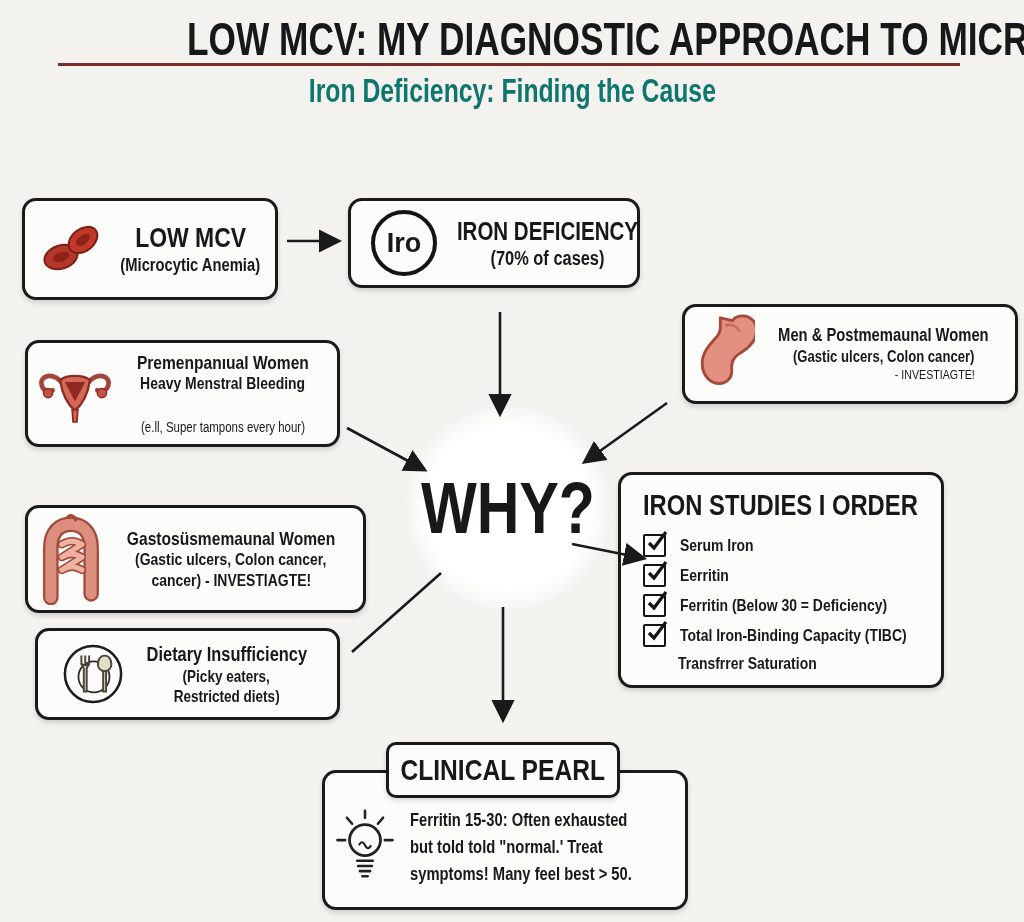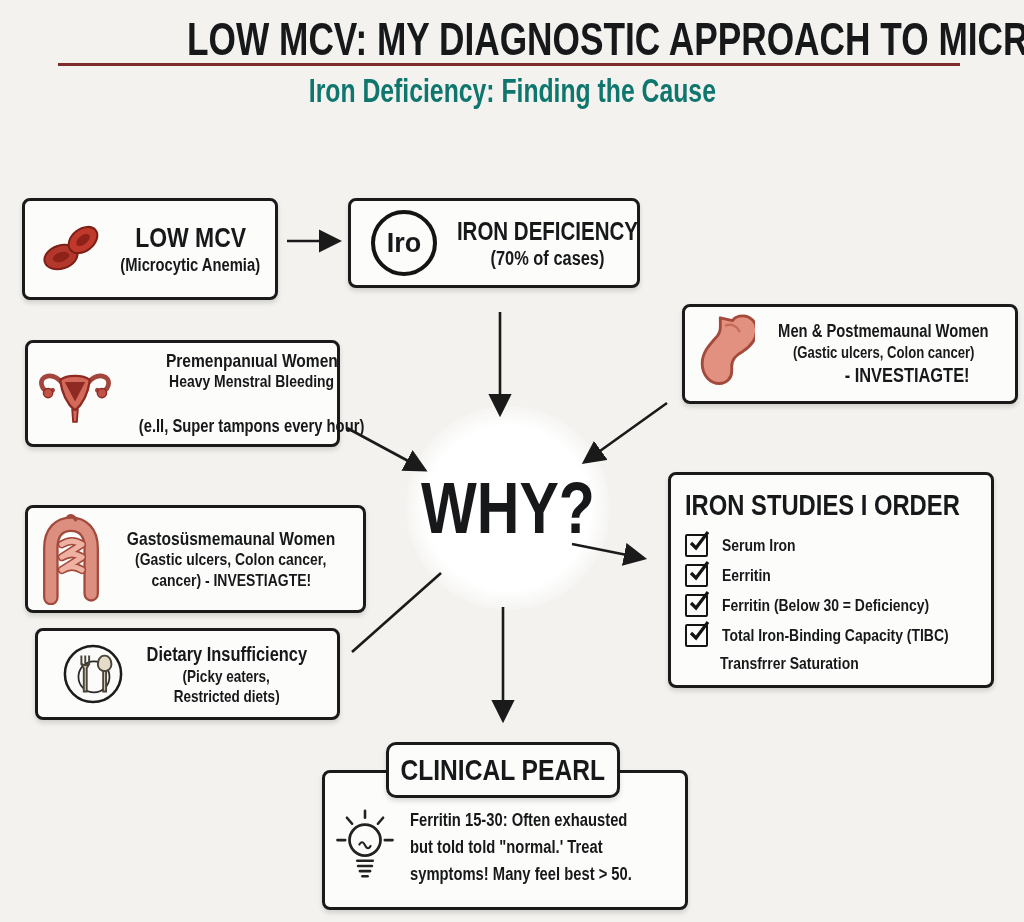--- a/index.html
+++ b/index.html
@@ -10,59 +10,59 @@
   .cx7{display:inline-block;transform:scaleX(0.75);transform-origin:center;white-space:nowrap;}
   .cx8{display:inline-block;transform:scaleX(0.82);transform-origin:center;white-space:nowrap;}
   .cl8{display:inline-block;transform:scaleX(0.82);transform-origin:left center;white-space:nowrap;}
 
   .main-title{position:absolute;top:14px;left:0;width:100%;text-align:center;
               font-size:47px;font-weight:700;letter-spacing:0;line-height:1.05;}
   .title-rule{position:absolute;top:63px;left:58px;width:902px;height:3px;background:#7e2b2b;}
   .subtitle{position:absolute;top:72px;left:0;width:100%;text-align:center;
             font-size:33px;font-weight:700;color:#0f766e;}
 
-  .node{position:absolute;background:#fcfcfa;border:3px solid #1a1a1a;border-radius:8px;
+  .node{position:absolute;background:#fcfcfa;border:3px solid #1a1a1a;border-radius:14px;
         box-shadow:0 3px 5px rgba(0,0,0,0.14);box-sizing:border-box;
         display:flex;align-items:center;}
   .node .txt{flex:1;text-align:center;line-height:1.22;}
   .t-b{font-weight:700;}
 
   .low-mcv{left:22px;top:198px;width:256px;height:102px;padding:0 10px 0 14px;}
   .low-mcv .t1{font-size:28px;}
   .low-mcv .t2{font-size:18px;font-weight:600;}
 
   .iron-def{left:348px;top:198px;width:292px;height:90px;padding:0 8px 0 20px;}
   .iron-def .t1{font-size:25px;}
   .iron-def .t2{font-size:20px;font-weight:600;}
   .iro{width:58px;height:58px;border:4px solid #141414;border-radius:50%;flex:0 0 auto;
        display:flex;align-items:center;justify-content:center;font-size:27px;font-weight:700;background:#fcfcfa;}
 
   .men-post{left:682px;top:304px;width:336px;height:100px;padding:0 10px 0 12px;}
   .men-post .t1{font-size:18px;}
   .men-post .t2{font-size:16px;font-weight:600;}
-  .men-post .t3{font-size:20px;font-weight:700;text-align:right;padding-right:28px;}
+  .men-post .t3{font-size:13px;font-weight:400;text-align:right;padding-right:28px;}
 
   .premen{left:25px;top:340px;width:315px;height:107px;padding:0 6px 0 8px;}
   .premen .t1{font-size:19px;}
   .premen .t2{font-size:17px;font-weight:600;}
-  .premen .t3{font-size:18px;font-weight:700;margin-top:24px;}
+  .premen .t3{font-size:14px;font-weight:400;margin-top:24px;}
 
   .gastro{left:25px;top:505px;width:341px;height:108px;padding:0 6px 0 10px;}
   .gastro .t1{font-size:19px;}
   .gastro .t2{font-size:17px;font-weight:600;}
 
   .dietary{left:35px;top:628px;width:305px;height:92px;padding:0 8px 0 24px;}
   .dietary .t1{font-size:20px;}
   .dietary .t2{font-size:16.5px;font-weight:600;}
 
   .why{position:absolute;left:406px;top:406px;width:204px;height:204px;border-radius:50%;
        background:radial-gradient(circle,#ffffff 0%,#ffffff 57%,rgba(255,255,255,0) 74%);
        display:flex;align-items:center;justify-content:center;font-size:72px;font-weight:700;}
 
-  .iron-studies{left:668px;top:472px;width:326px;height:216px;display:block;padding:12px 14px 10px 12px;}
+  .iron-studies{left:618px;top:472px;width:326px;height:216px;display:block;padding:12px 14px 10px 20px;}
   .is-title{font-size:29px;font-weight:700;margin:2px 0 12px 2px;}
   .is-row{display:flex;align-items:center;margin:0 0 7px 2px;}
   .chk{width:19px;height:19px;border:2.5px solid #141414;border-radius:2px;flex:0 0 auto;
        margin-right:14px;position:relative;background:#fcfcfa;}
   .chk svg{position:absolute;left:1px;top:-4px;overflow:visible;}
   .is-label{font-size:17px;font-weight:700;}
   .is-cont{margin-left:37px;font-size:17px;font-weight:700;}
 
   .pearl-outer{left:322px;top:770px;width:366px;height:140px;display:block;padding:0;}
   .pearl-header{left:386px;top:742px;width:234px;height:56px;justify-content:center;z-index:3;border-radius:10px;}

